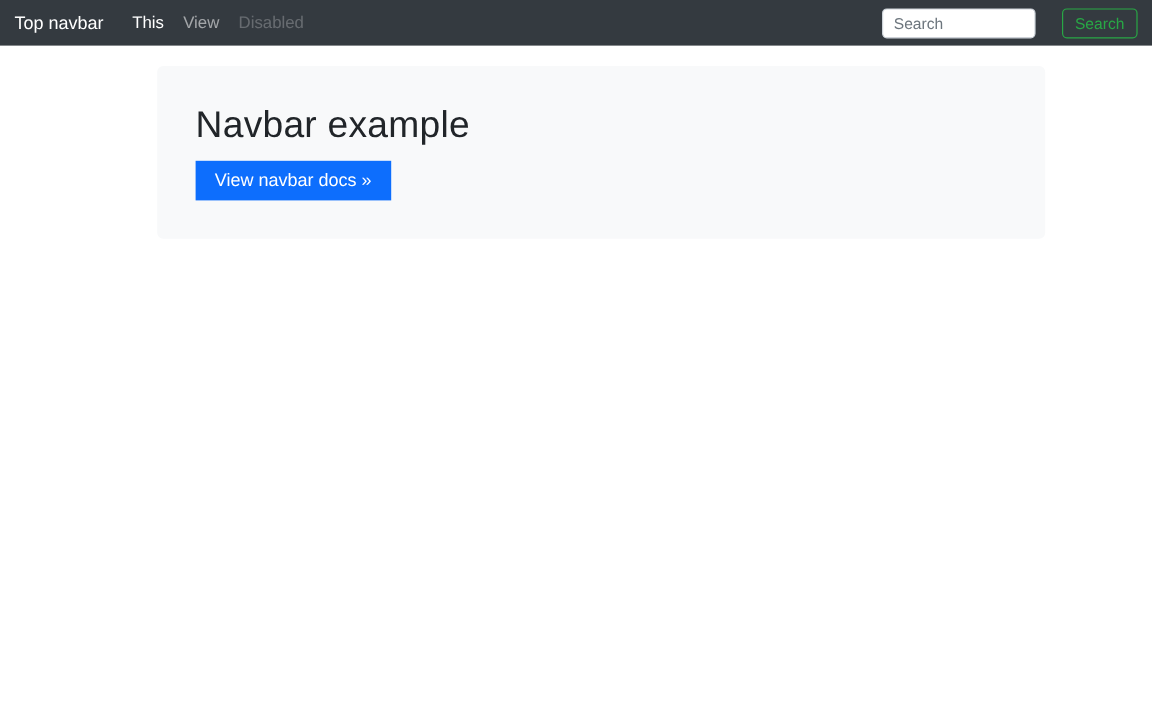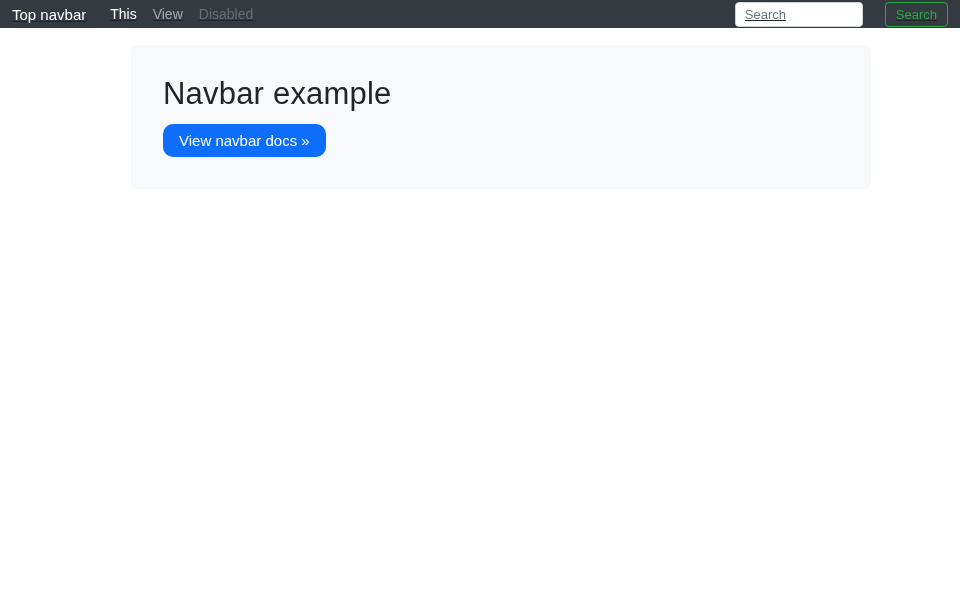--- a/index.html
+++ b/index.html
@@ -5,26 +5,25 @@
   * { box-sizing: border-box; margin: 0; padding: 0; }
   html, body { width: 960px; height: 600px; overflow: hidden; }
   body {
     font-family: "Liberation Sans", "DejaVu Sans", sans-serif;
     background: #ffffff;
     color: #212529;
   }
 
   
   .navbar {
-    height: 28px;
+    height: 38px;
     background: #343a40;
     display: flex;
     align-items: center;
     padding: 13px 12px;
-    text-decoration: underline;
   }
   .navbar-brand {
     color: #ffffff;
     font-size: 15px;
     font-weight: 500;
     margin-right: 16px;
     cursor: pointer;
     white-space: nowrap;
   }
   .navbar-nav {
@@ -98,21 +97,21 @@
     margin-bottom: 15px;
   }
   .cta-button {
     display: inline-block;
     background: #0d6efd;
     color: #ffffff;
     font-size: 15px;
     font-weight: 500;
     font-family: inherit;
     border: none;
-    border-radius: 10px;
+    border-radius: 0;
     padding: 8px 16px;
     cursor: pointer;
   }
 </style>
 </head>
 <body>
 
 <nav class="navbar">
   <span class="navbar-brand">Top navbar</span>
   <ul class="navbar-nav">

